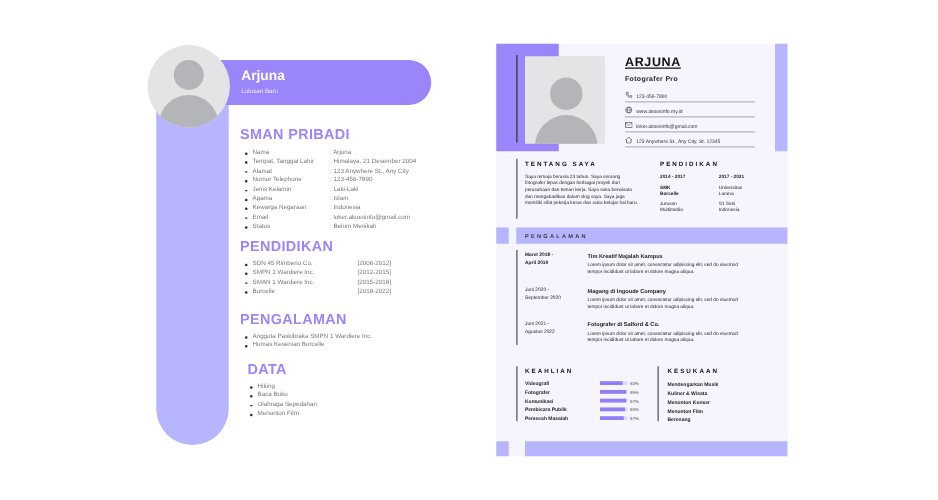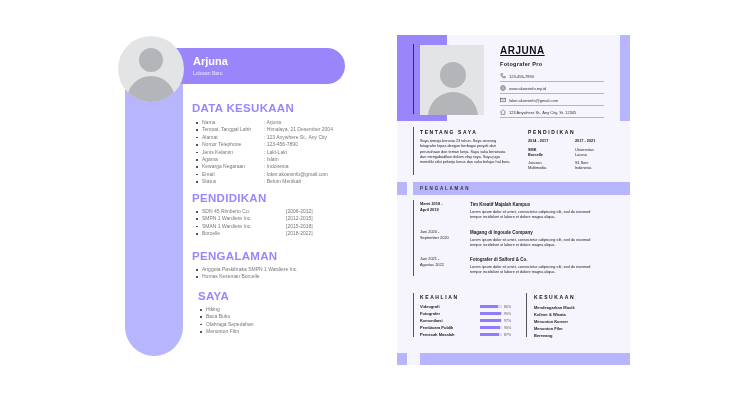--- a/index.html
+++ b/index.html
@@ -66,21 +66,21 @@
 <div>
   <div class="left-bar"></div>
   <div class="name-pill"></div>
   <div class="avatar-circle">
     <div class="head"></div>
     <div class="body"></div>
   </div>
   <div class="l-name">Arjuna</div>
   <div class="l-sub">Lulusan Baru</div>
 
-  <div class="l-section-title" style="top:102px">DATA KESUKAAN</div>
+  <div class="l-section-title" style="top:102px">SMAN PRIBADI</div>
   <ul class="l-list" style="top:119px">
     <li><span class="k">Nama</span><span>: Arjuna</span></li>
     <li><span class="k">Tempat, Tanggal Lahir</span><span>: Himalaya, 21 Desember 2004</span></li>
     <li><span class="k">Alamat</span><span>: 123 Anywhere St., Any City</span></li>
     <li><span class="k">Nomor Telephone</span><span>: 123-456-7890</span></li>
     <li><span class="k">Jenis Kelamin</span><span>: Laki-Laki</span></li>
     <li><span class="k">Agama</span><span>: Islam</span></li>
     <li><span class="k">Kewarga Negaraan</span><span>: Indonesia</span></li>
     <li><span class="k">Email</span><span>: loker.akoesinfo@gmail.com</span></li>
     <li><span class="k">Status</span><span>: Belum Menikah</span></li>
@@ -93,21 +93,21 @@
     <li><span class="k2">SMAN 1 Wardiere Inc.</span><span>[2015-2018]</span></li>
     <li><span class="k2">Borcelle</span><span>[2018-2022]</span></li>
   </ul>
 
   <div class="l-section-title" style="top:250px">PENGALAMAN</div>
   <ul class="l-list" style="top:266px">
     <li>Anggota Paskibraka SMPN 1 Wardiere Inc.</li>
     <li>Humas Kesenian Borcelle</li>
   </ul>
 
-  <div class="l-section-title" style="top:290px; left:198px">SAYA</div>
+  <div class="l-section-title" style="top:290px; left:198px">DATA</div>
   <ul class="l-list" style="top:306px; left:200px">
     <li>Hiking</li>
     <li>Baca Buku</li>
     <li>Olahraga Sepedahan</li>
     <li>Menonton Film</li>
   </ul>
 </div>
 
 <div>
   <div class="r-page"></div>

